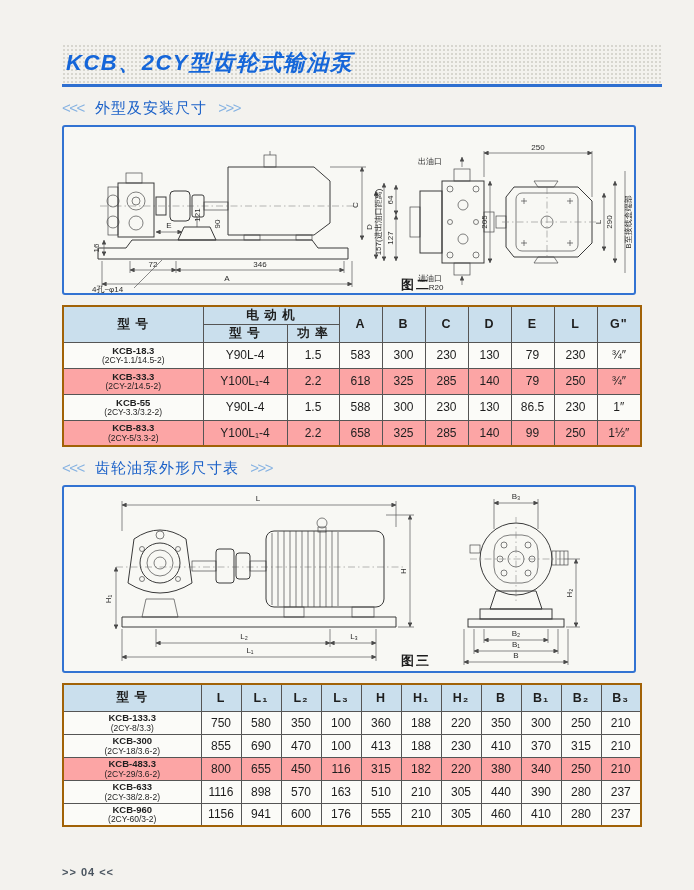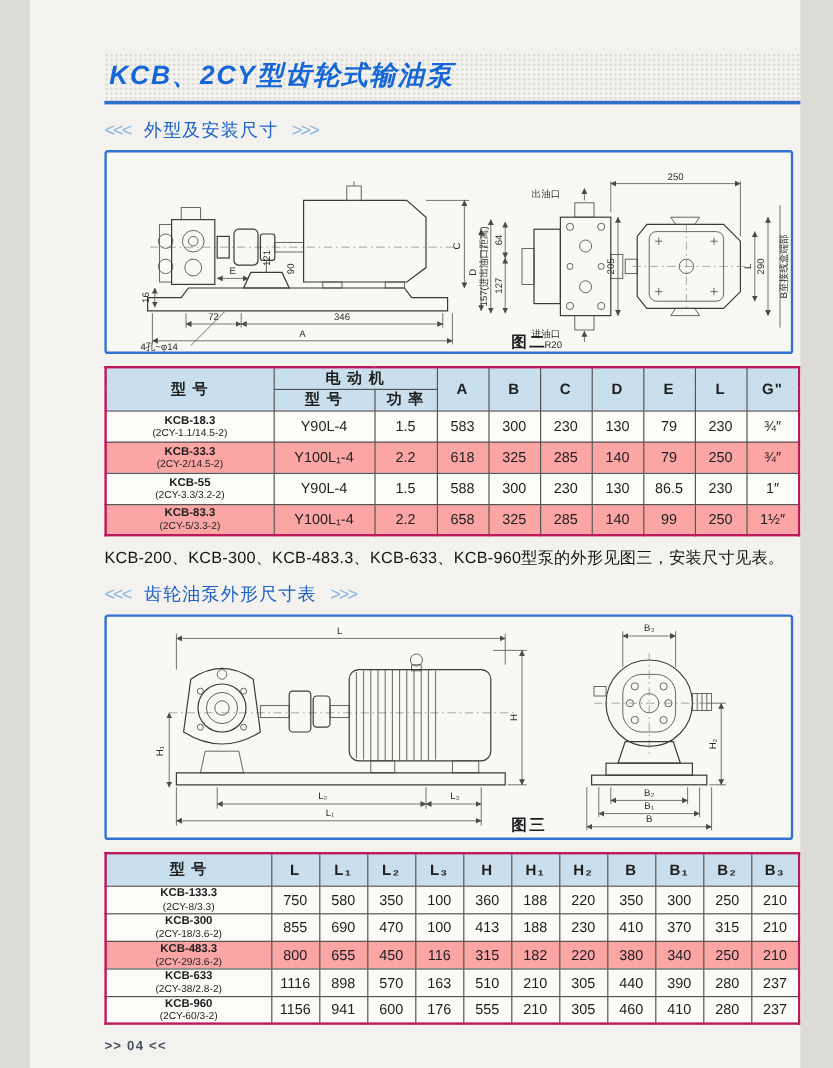--- a/index.html
+++ b/index.html
@@ -1,20 +1,19 @@
 <!DOCTYPE html>
 <html><head>
 <meta charset="utf-8">
 <style>
   html,body { margin:0; padding:0; background:#dddbd5; }
   .page {
-    position:relative; width:642px; height:890px; background:#f3f2ee;
+    position:relative; width:694px; height:890px; background:#f3f2ee;
     font-family:"Liberation Sans", sans-serif; color:#222; overflow:hidden;
     box-sizing:border-box;
-    margin-left:25px;
   }
   .content { position:absolute; left:62px; top:44px; width:578px; }
 
   
   .title-band {
     width:592px; padding:5px 4px 7px 4px; margin-bottom:10px;
     background-image: radial-gradient(#d7d6cf 0.9px, rgba(0,0,0,0) 0.9px);
     background-size:4px 4px;
     border-bottom:3px solid #2e6fd0;
   }
@@ -37,21 +36,21 @@
   .fig-box .ln  { stroke:#3a3a3a; stroke-width:1; fill:none; }
   .fig-box .ln2 { stroke:#4a4a4a; stroke-width:0.7; fill:none; }
   .fig-box .dim { stroke:#5a5a5a; stroke-width:0.7; fill:none; }
   .fig-box .cl  { stroke:#888; stroke-width:0.6; fill:none; stroke-dasharray:7 3 1.5 3; }
   .fig-box text { fill:#2c2c2c; font-size:8px; font-family:"Liberation Sans", sans-serif; }
   .fig-box text.cap { font-size:13px; font-weight:bold; fill:#1d1d1d; letter-spacing:2px; }
 
   
   .spec-table {
     border-collapse:collapse; width:578px; table-layout:fixed;
-    background:#fbfbf8; border:2px solid #be185d;
+    background:#fbfbf8; border:2px solid #a16207;
   }
   .spec-table th, .spec-table td {
     border:1px solid #555; text-align:center; vertical-align:middle; padding:0;
   }
   .spec-table thead th { background:#cadfed; font-size:12.5px; font-weight:bold; color:#1e1e1e; letter-spacing:1px; }
   .spec-table td { font-size:12px; color:#1e1e1e; }
   .t1 thead tr { height:18px; }
   .t1 tbody tr { height:26px; }
   .t2 thead tr { height:27px; }
   .t2 tbody tr { height:23px; }
@@ -278,21 +277,20 @@
           <td>325</td>
           <td>285</td>
           <td>140</td>
           <td>99</td>
           <td>250</td>
           <td>1½″</td>
         </tr>
       </tbody>
     </table>
 
-    <p class="note">KCB-200、KCB-300、KCB-483.3、KCB-633、KCB-960型泵的外形见图三，安装尺寸见表。</p>
 
     <div class="section-heading">
       <span class="chev">&lt;&lt;&lt;</span>
       <span class="sec-text">齿轮油泵外形尺寸表</span>
       <span class="chev">&gt;&gt;&gt;</span>
     </div>
 
     <figure class="fig-box">
       <svg width="570" height="184" viewBox="0 0 570 184">
         <defs>

